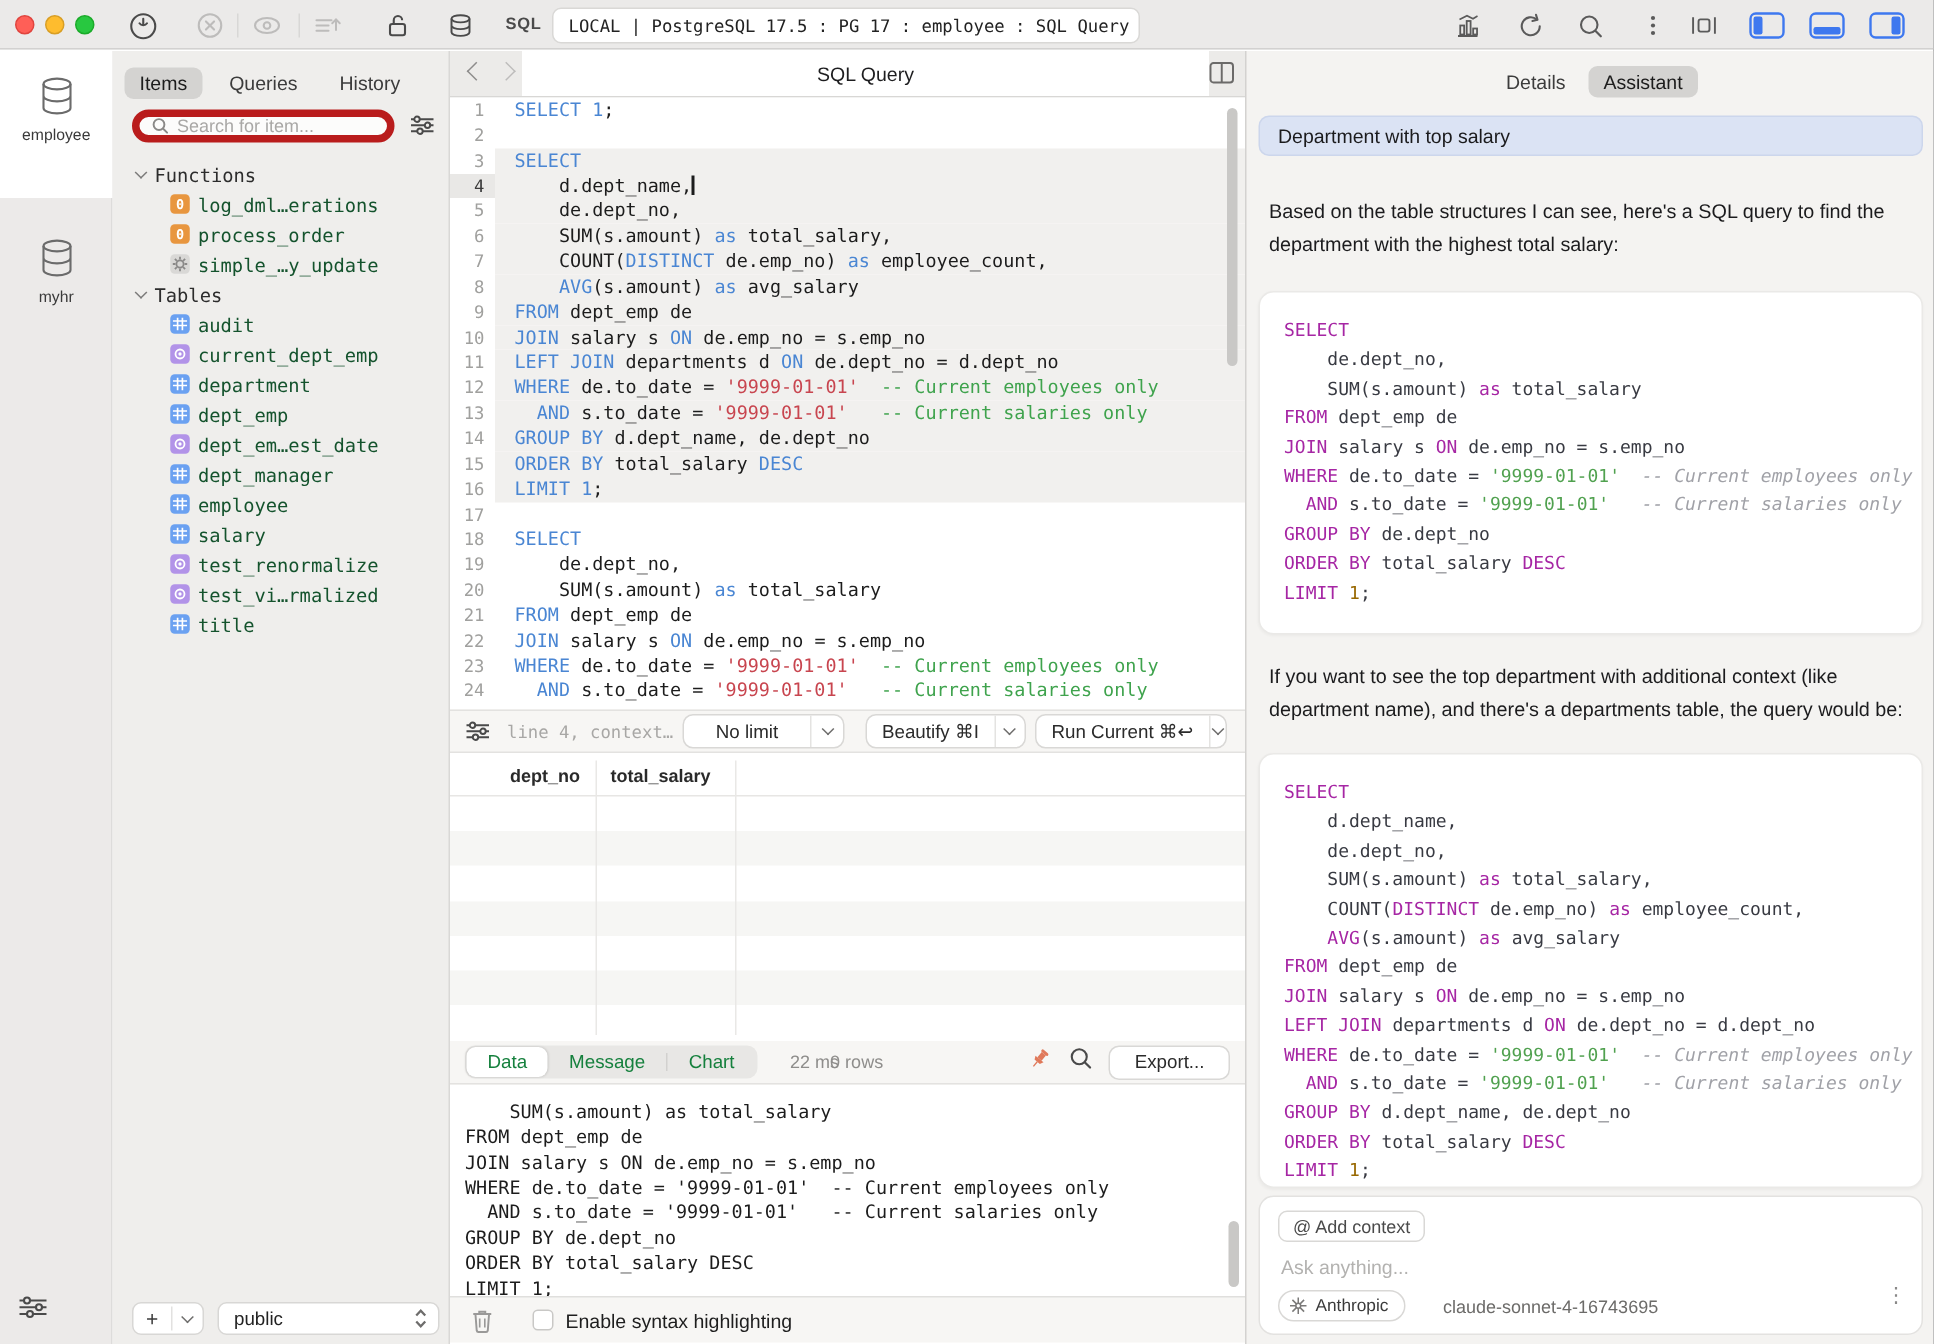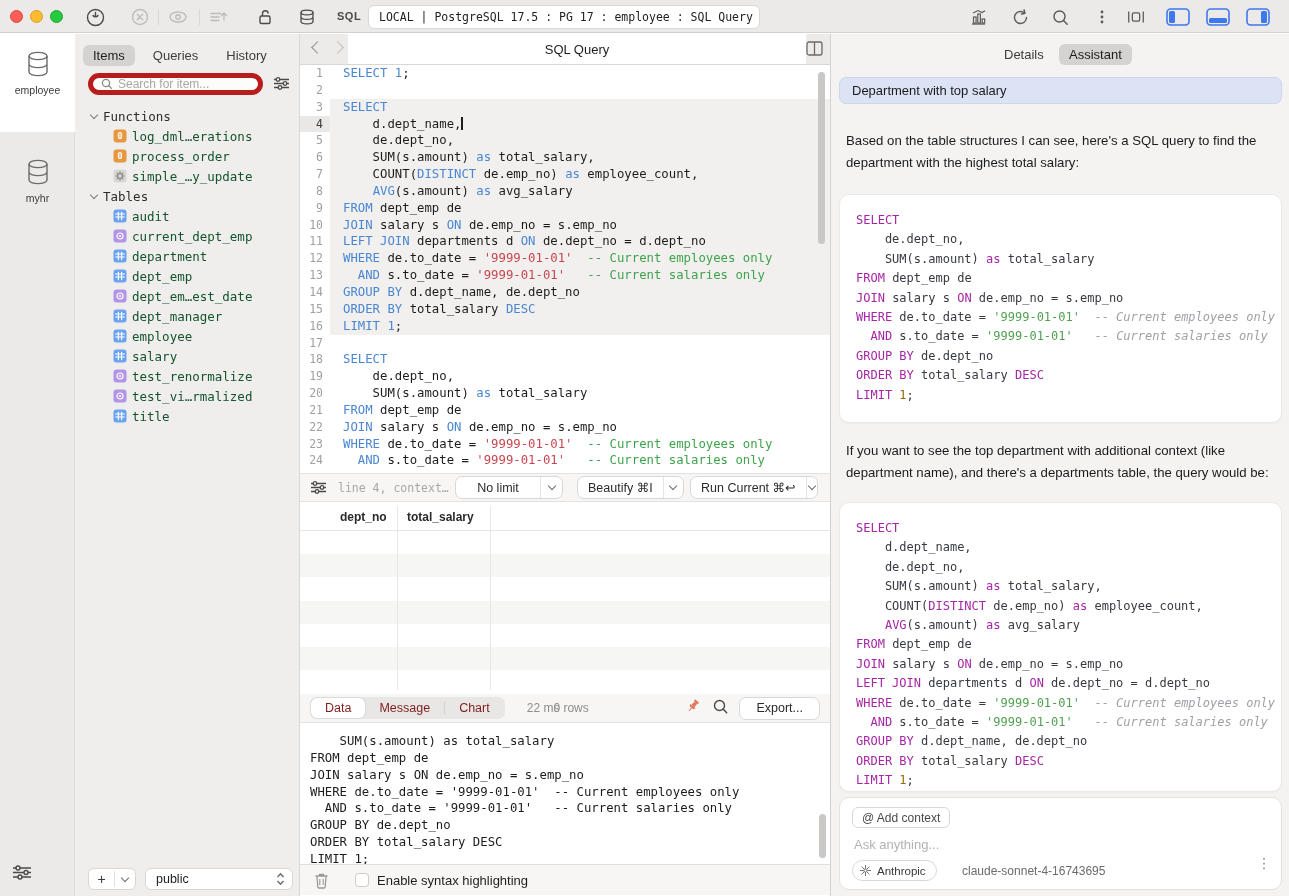--- a/index.html
+++ b/index.html
@@ -80,21 +80,21 @@
   .dchev { width:6px; height:6px; border-right:1.5px solid #6e6d6c; border-bottom:1.5px solid #6e6d6c; transform:rotate(45deg); margin-top:-3px; }
 
   .grid { position:absolute; left:0; top:469px; width:530px; height:191px; background:#fff; }
   .grid-header { height:28px; border-bottom:1px solid #e7e6e4; display:flex; align-items:center; font-size:12px; font-weight:bold; color:#2a2a2a; }
   .grid-rows .grid-row { height:23.2px; }
   .grid-rows .grid-row:nth-child(even) { background:#f6f6f4; }
   .col-div { position:absolute; top:4px; bottom:4px; width:1px; background:#e9e8e6; }
 
   .resbar { position:absolute; left:0; top:660px; width:530px; height:29px; background:#f7f6f4; border-bottom:1px solid #e3e2e0; display:flex; align-items:center; }
   .seg { margin-left:10px; height:22px; background:#e8e7e5; border-radius:7px; display:flex; align-items:center; padding:1px; }
-  .seg-item { height:20px; display:flex; align-items:center; padding:0 14px; font-size:12.5px; color:#7f1d1d; position:relative; }
+  .seg-item { height:20px; display:flex; align-items:center; padding:0 14px; font-size:12.5px; color:#15803d; position:relative; }
   .seg-item.active { background:#fff; border-radius:6px; box-shadow:0 0 2px rgba(0,0,0,0.18); }
   .seg-div { width:1px; height:12px; background:#d2d1cf; }
   .timing { font-size:12px; color:#8e8d8b; margin-left:22px; display:flex; }
   .timing .rows { margin-left:-6px; }
   .resbar-right { position:absolute; right:10px; display:flex; align-items:center; gap:10px; }
   .export-btn { height:23px; background:#fff; border:1px solid #d9d8d6; border-radius:7px; font-size:12.5px; color:#2b2b2b; padding:0 16px; display:flex; align-items:center; }
 
   .msgarea { position:absolute; left:0; top:690px; width:530px; height:140px; background:#fff; overflow:hidden; }
   .msg-line { font-family:"DejaVu Sans Mono",monospace; font-size:12.3px; line-height:16.85px; white-space:pre; color:#1c1c1c; padding-left:10px; }
   .msgbottom { position:absolute; left:0; top:830px; width:530px; height:31px; background:#f7f6f4; border-top:1px solid #e0dfdd; display:flex; align-items:center; }

